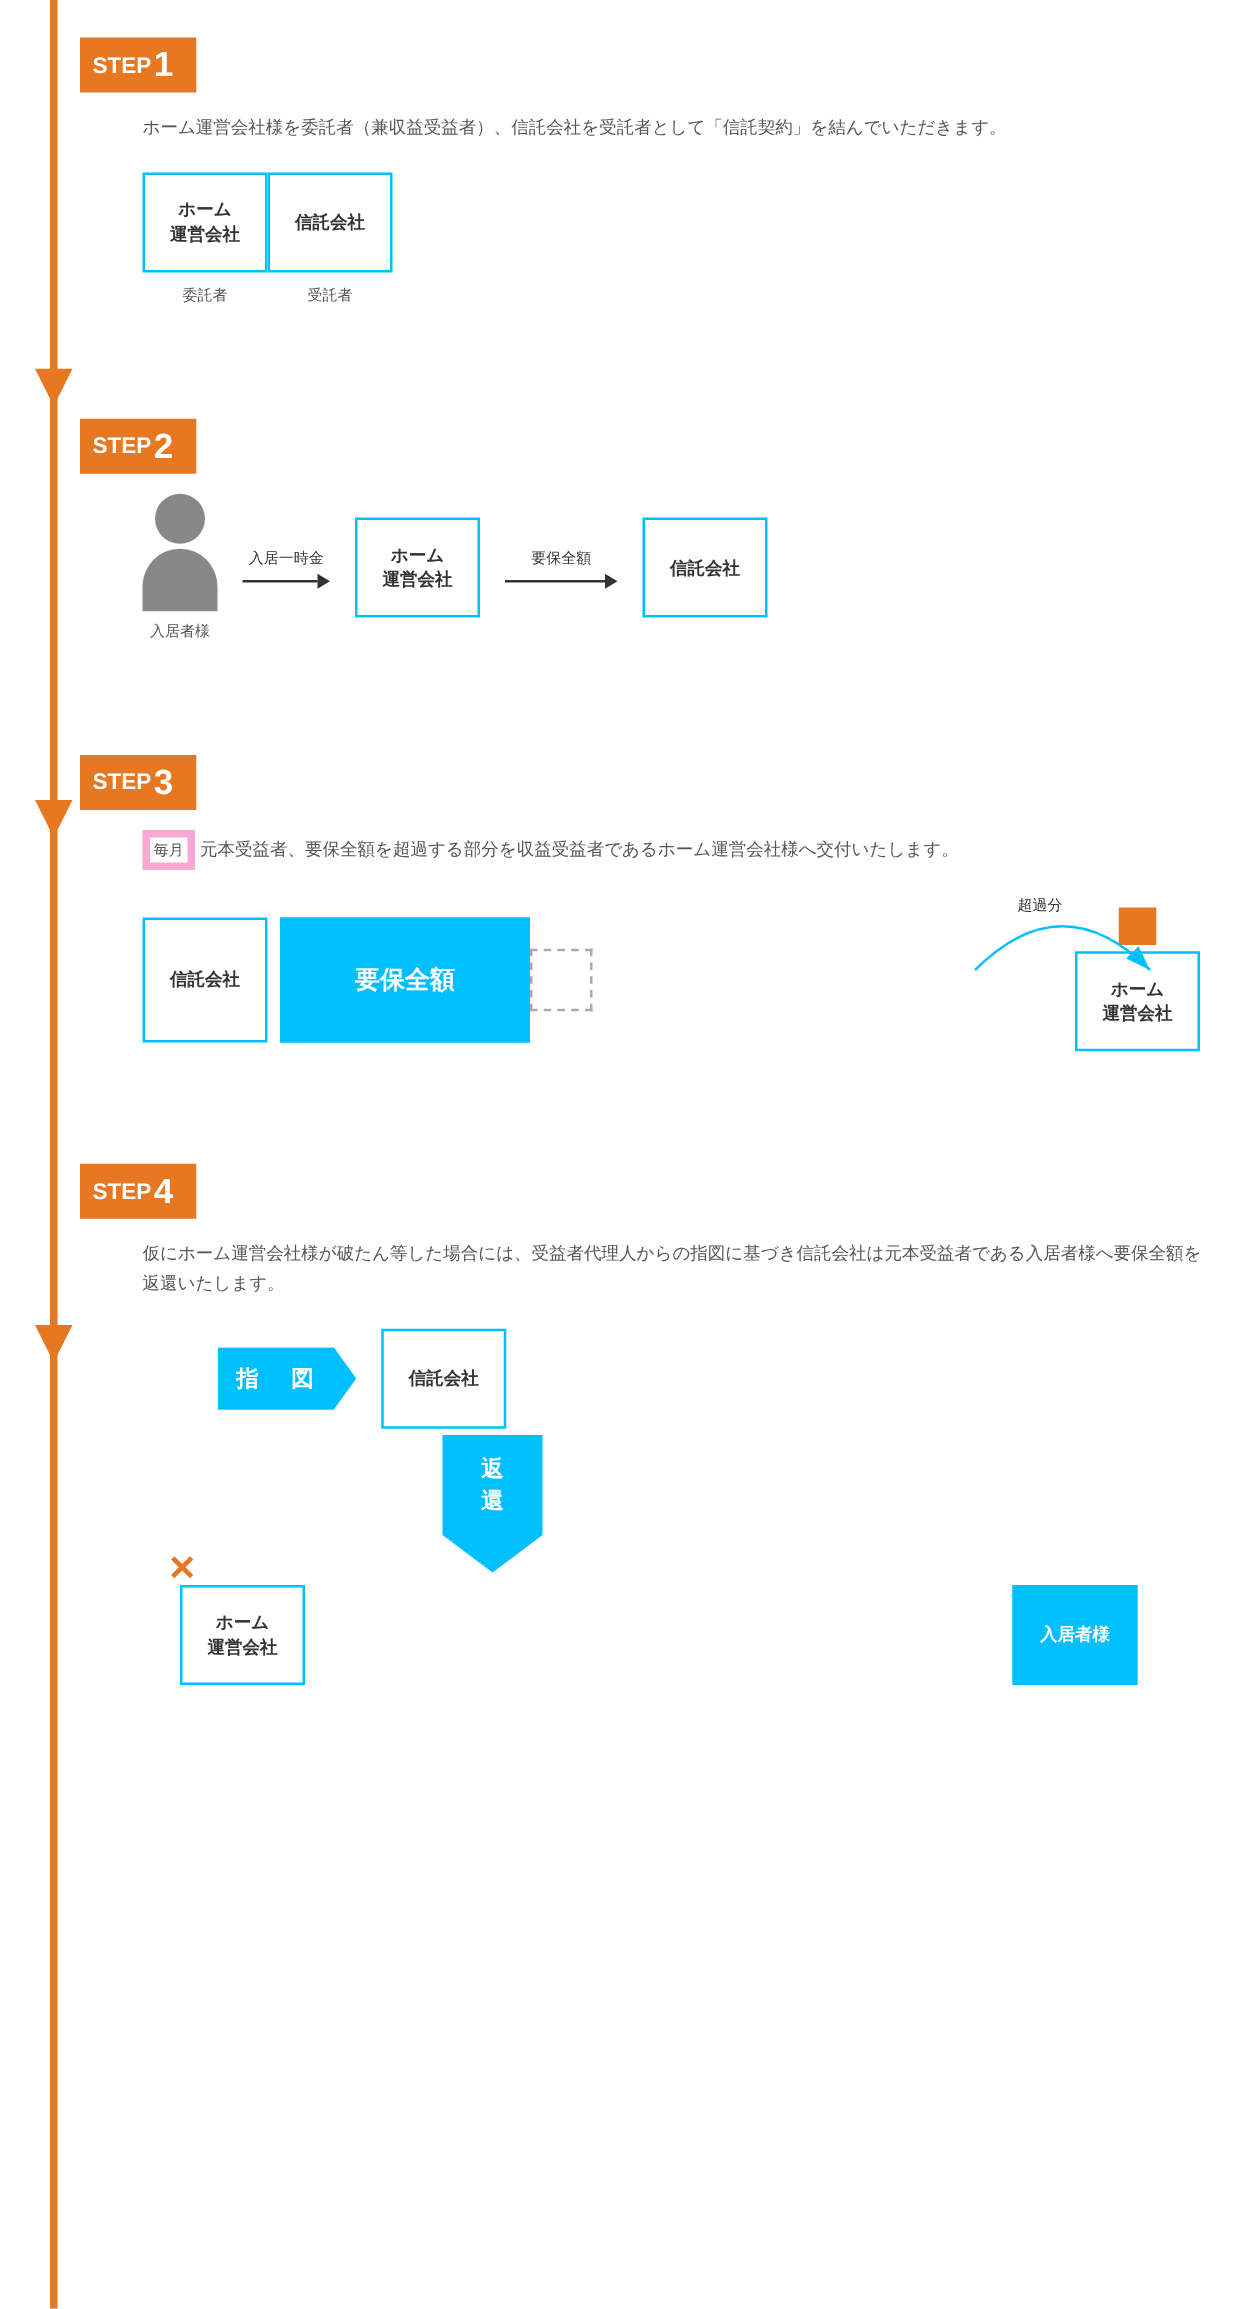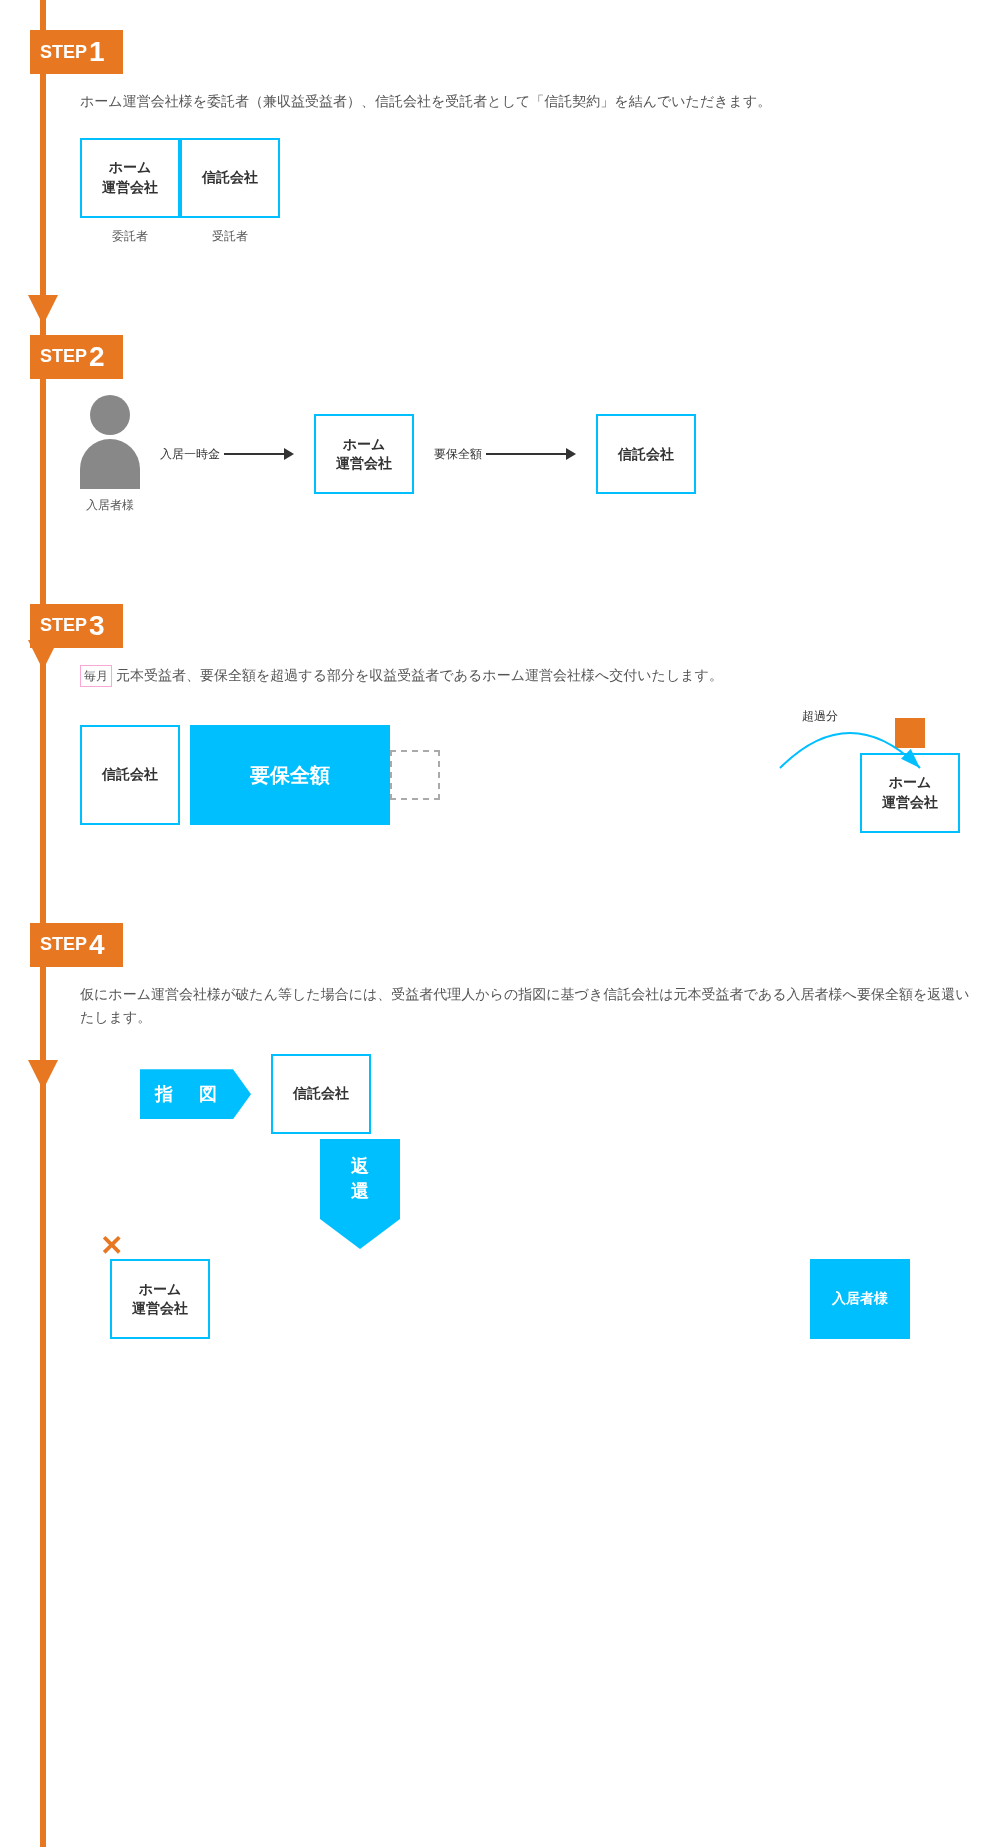--- a/index.html
+++ b/index.html
@@ -62,20 +62,21 @@
       border-left: 15px solid transparent;
       border-right: 15px solid transparent;
       border-top: 30px solid #E87722;
     }
 
     
     .section {
       position: relative;
       padding: 20px 30px 40px 80px;
       z-index: 1;
+      margin-left: 34px;
     }
 
     .section-header {
       display: flex;
       align-items: center;
       margin-bottom: 16px;
       position: relative;
       left: -50px;
     }
 
@@ -199,21 +200,21 @@
     }
     .person-body {
       width: 60px;
       height: 50px;
       background: #888;
       border-radius: 30px 30px 0 0;
     }
 
     .arrow-with-label {
       display: flex;
-      flex-direction: row;
+      flex-direction: column;
       align-items: center;
       gap: 4px;
     }
     .thin-arrow-right {
       display: flex;
       align-items: center;
       gap: 0;
     }
     .thin-arrow-line {
       height: 2px;
@@ -265,21 +266,21 @@
     .arrow-down-big-head {
       width: 0;
       height: 0;
       border-left: 40px solid transparent;
       border-right: 40px solid transparent;
       border-top: 30px solid #00BFFF;
     }
 
     .highlight-box {
       display: inline-block;
-      border: 1px solid #f9a8d4;
+      border: 6px solid #f9a8d4;
       padding: 0 3px;
       font-size: 12px;
       margin-right: 4px;
     }
 
     
     .section-step1 { padding-top: 30px; padding-bottom: 50px; }
     .section-step2 { padding-top: 30px; padding-bottom: 50px; }
     .section-step3 { padding-top: 30px; padding-bottom: 50px; }
     .section-step4 { padding-top: 30px; padding-bottom: 80px; }
@@ -381,21 +382,21 @@
       <span class="step-word">STEP</span>
       <span class="step-num">3</span>
     </div>
   </div>
   <p class="section-desc">
     <span class="highlight-box">毎月</span><span>元本受益者、要保全額を超過する部分を収益受益者であるホーム運営会社様へ交付いたします。</span>
   </p>
 
   <div style="position:relative; margin-top: 30px;">
 
-    <div style="position:absolute; top:-10px; right:132px; font-size:12px; color:#333;font-family:Liberation Mono, monospace;">超過分</div>
+    <div style="position:absolute; top:-10px; right:120px; font-size:12px; color:#333;font-family:Liberation Mono, monospace;">超過分</div>
 
     <svg style="position:absolute; top:-20px; right:20px;" width="200" height="80">
       <path d="M 30 70 Q 100 0 170 70" stroke="#00BFFF" stroke-width="2" fill="none" marker-end="url(#arrowhead)"></path>
       <defs>
         <marker id="arrowhead" markerWidth="10" markerHeight="7" refX="10" refY="3.5" orient="auto">
           <polygon points="0 0, 10 3.5, 0 7" fill="#00BFFF"></polygon>
         </marker>
       </defs>
     </svg>
 

